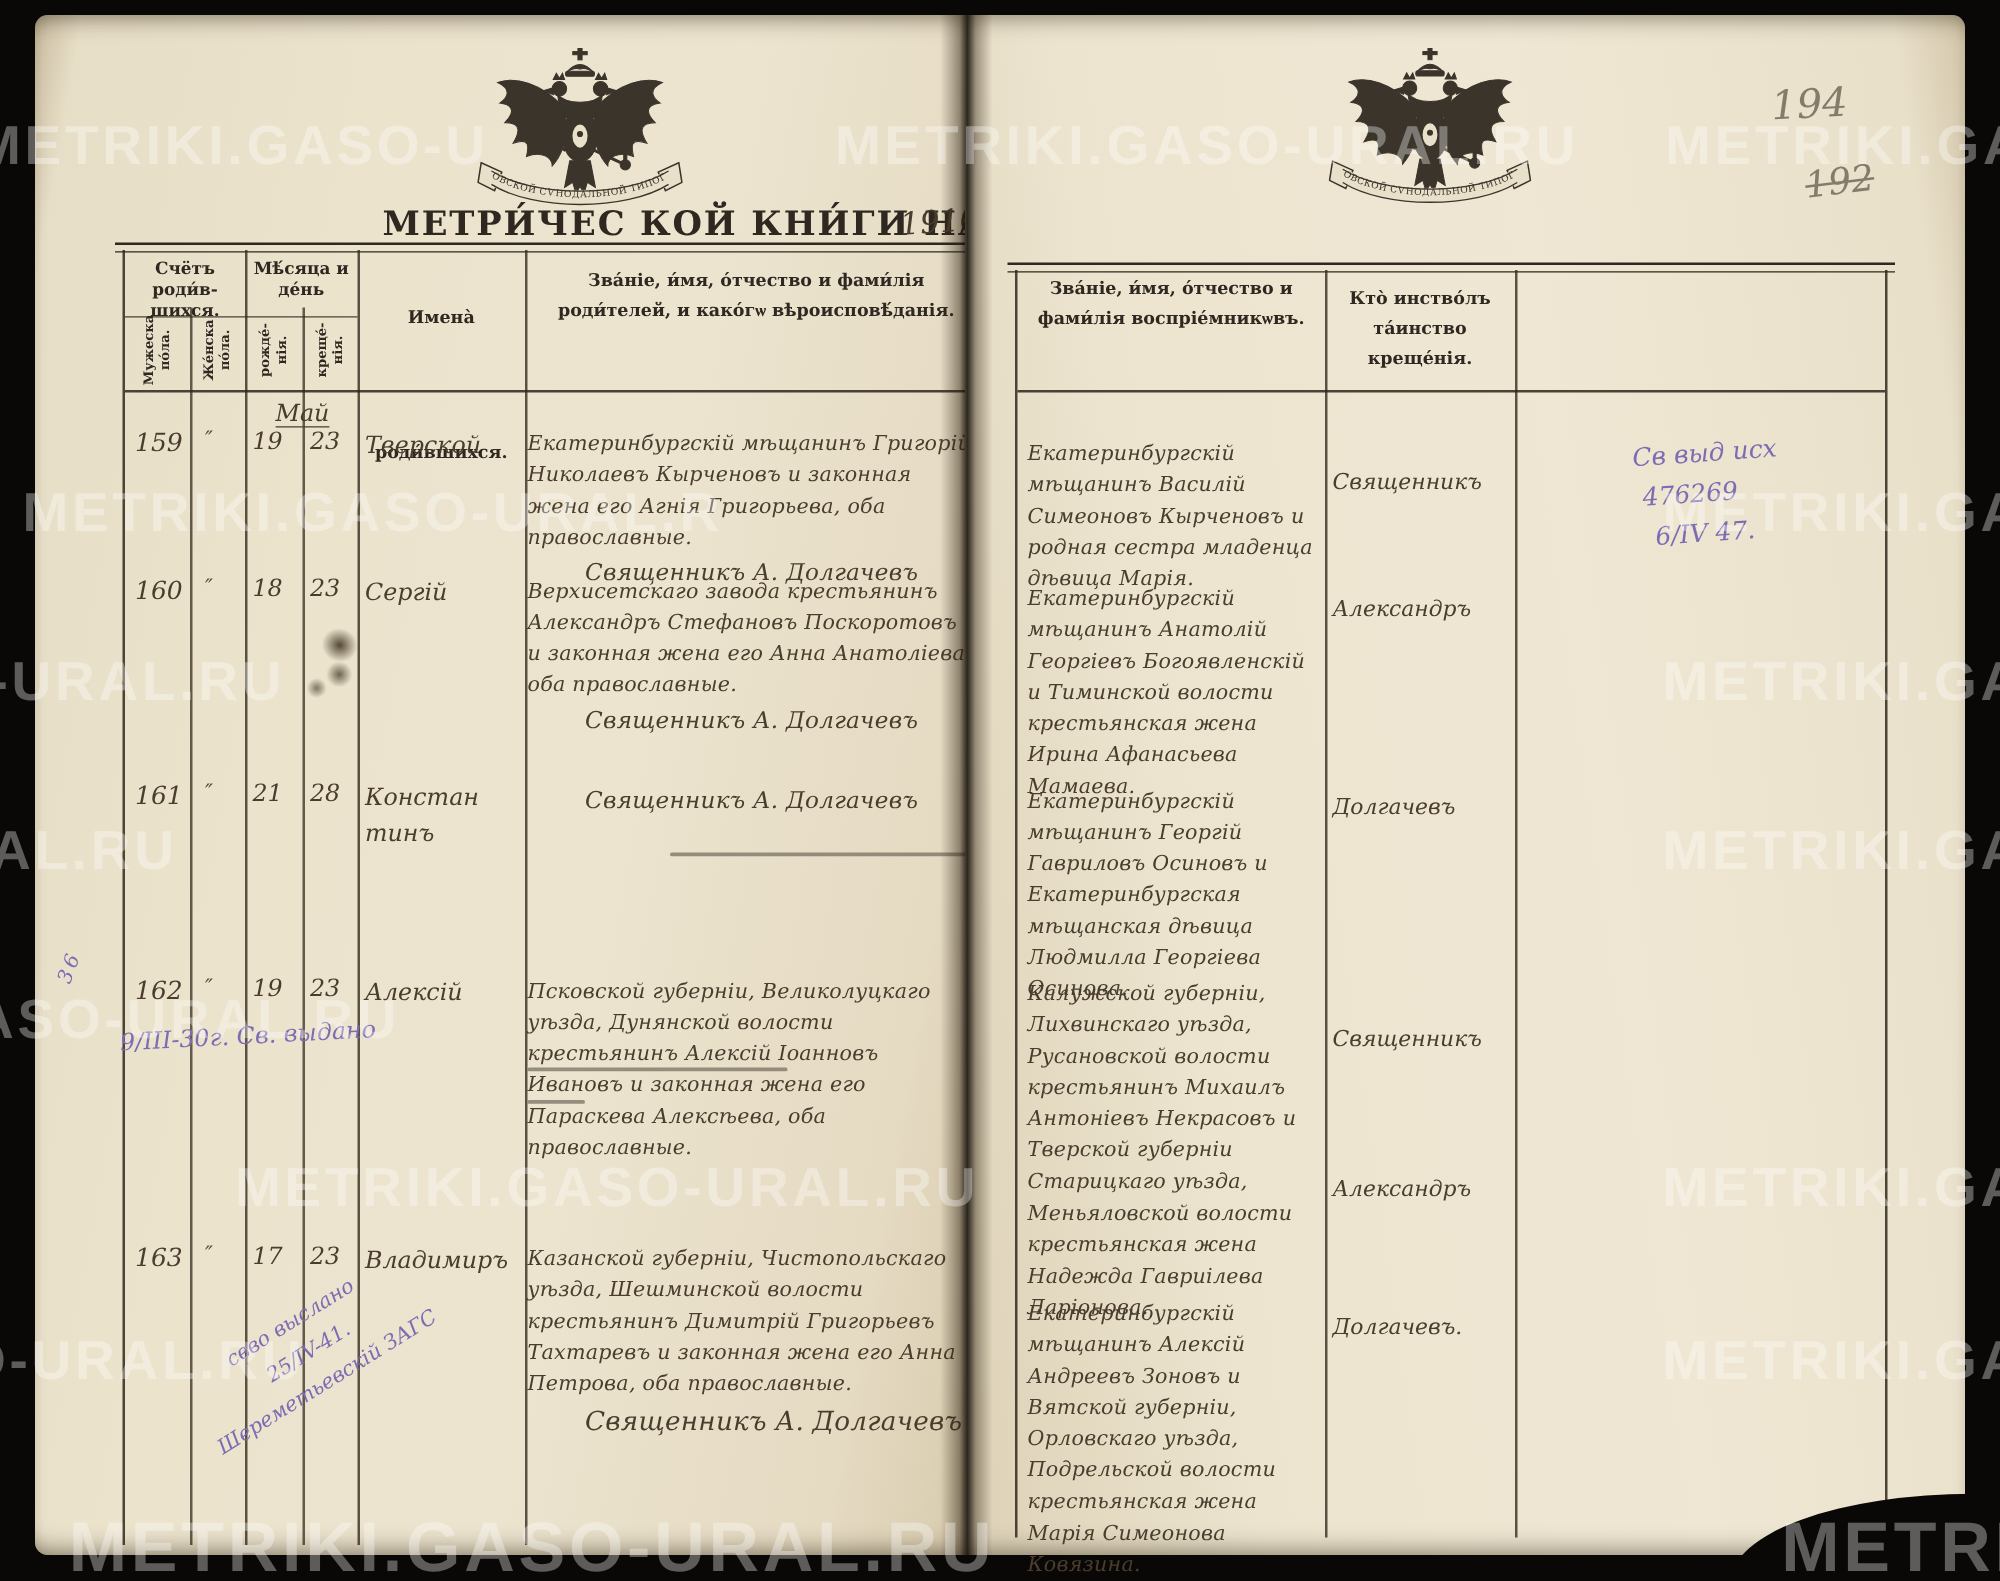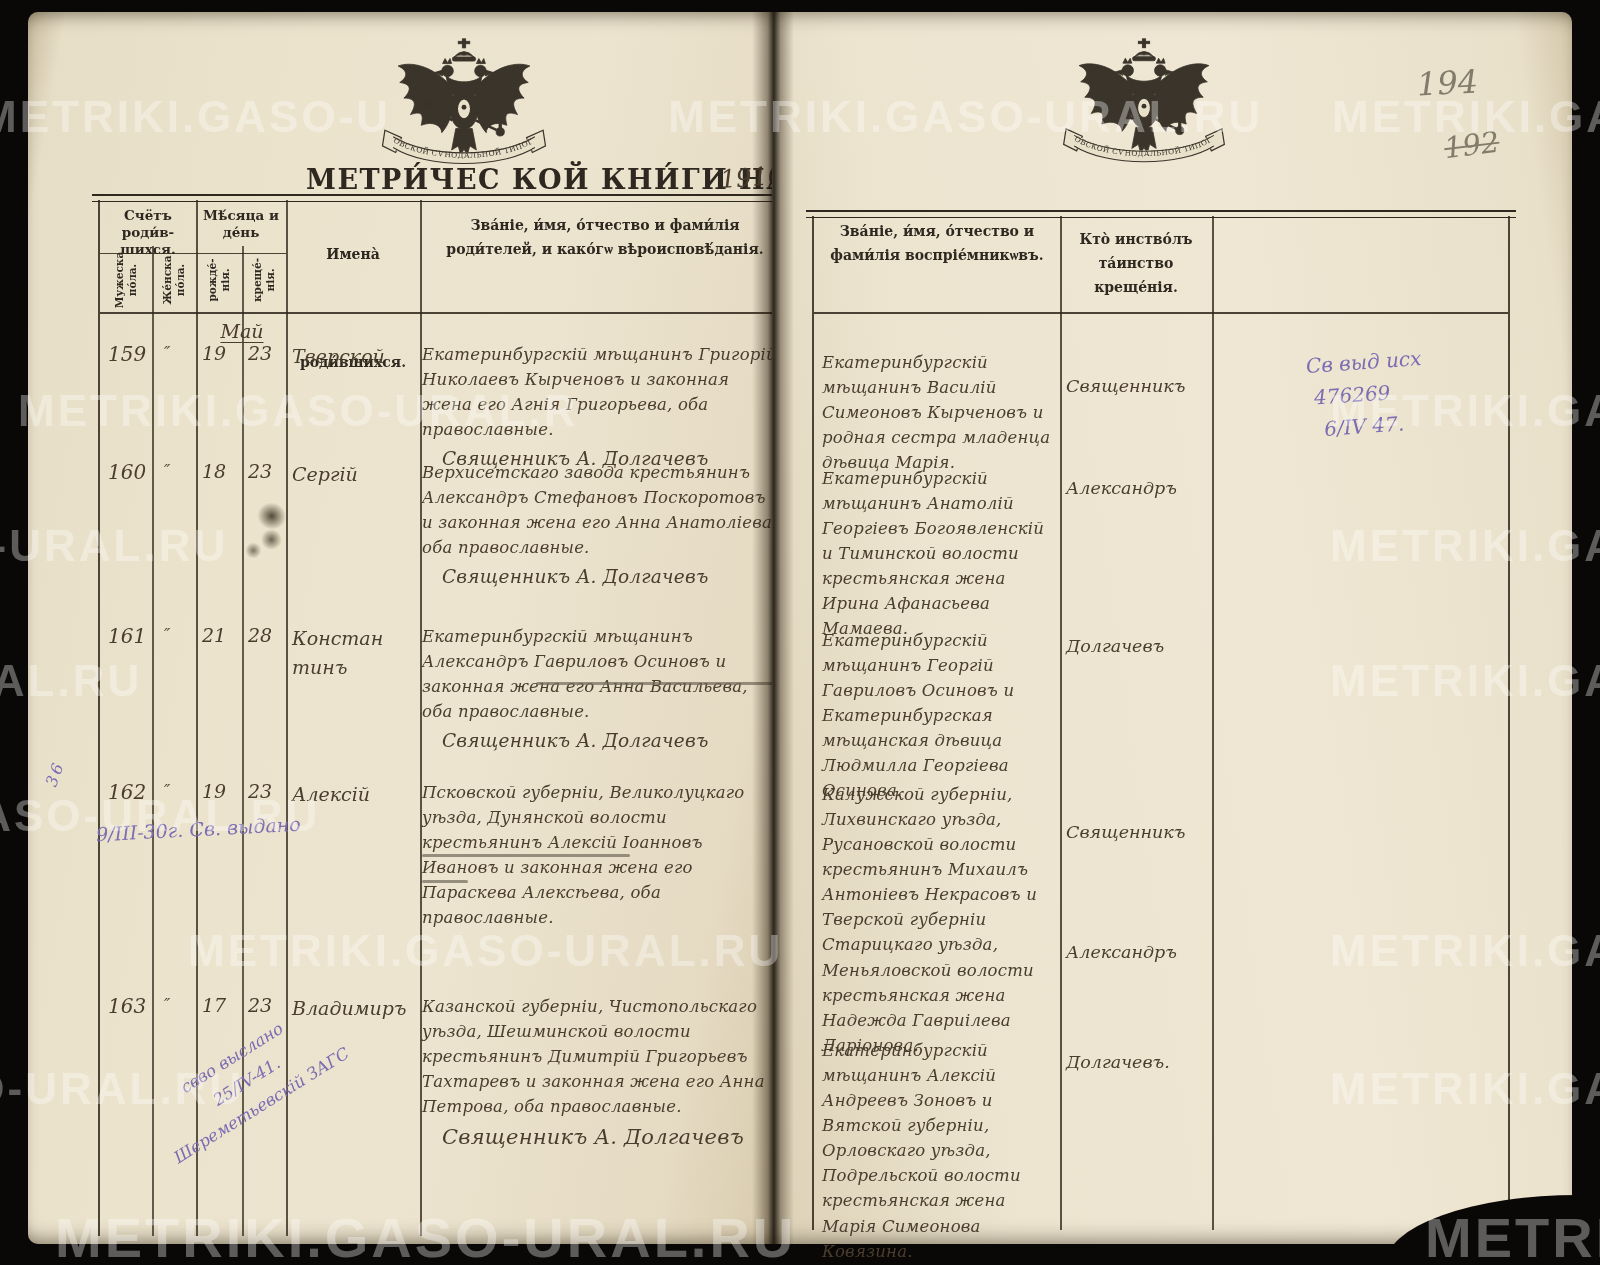--- a/index.html
+++ b/index.html
@@ -55,21 +55,21 @@
     width:60px;text-align:center;
   }
   
   .lrow,.rrow{position:absolute;left:0;width:100%;}
   .cell{position:absolute;font-style:italic;color:#4a3d2e;}
   .num{font-size:20px;}
   .dit{font-size:17px;color:#55493a;}
   .day{font-size:19px;}
   .nm{font-size:19px;line-height:1.5;}
   .txt{font-size:16.5px;line-height:1.52;letter-spacing:.2px;}
-  .sig{padding-left:20px;font-size:18.5px;white-space:nowrap;margin-top:3px;}
+  .sig{padding-left:46px;font-size:18.5px;white-space:nowrap;margin-top:3px;}
   .cele{font-size:17.5px;}
   .month{
     position:absolute;font-style:italic;color:#4a3d2e;font-size:19px;
     text-decoration:underline;text-underline-offset:4px;
   }
   
   .purple{color:#7b6cb4;font-style:italic;}
   .pencil{color:#837c6b;font-style:italic;}
   .pu{position:absolute;height:3px;background:rgba(112,104,90,.7);border-radius:2px;}
   .blot{
@@ -192,21 +192,20 @@
     </div>
     <div class="blot" style="left:146px;top:300px"></div>
 
     <div class="lrow" style="top:424px">
       <div class="cell num" style="left:8px">161</div>
       <div class="cell dit" style="left:64px">″</div>
       <div class="cell day" style="left:102px">21</div>
       <div class="cell day" style="left:148px">28</div>
       <div class="cell nm" style="left:192px;width:100px">Констан тинъ</div>
       <div class="cell txt" style="left:322px;width:356px">
-        <span>Екатеринбургскій мѣщанинъ Александръ Гавриловъ Осиновъ и законная жена его Анна Васильева, оба православные.</span>
         <div class="sig">Священникъ А. Долгачевъ</div>
       </div>
     </div>
     <div class="pu" style="left:436px;top:482px;width:240px"></div>
 
     <div class="lrow" style="top:580px">
       <div class="cell num" style="left:8px">162</div>
       <div class="cell dit" style="left:64px">″</div>
       <div class="cell day" style="left:102px">19</div>
       <div class="cell day" style="left:148px">23</div>

